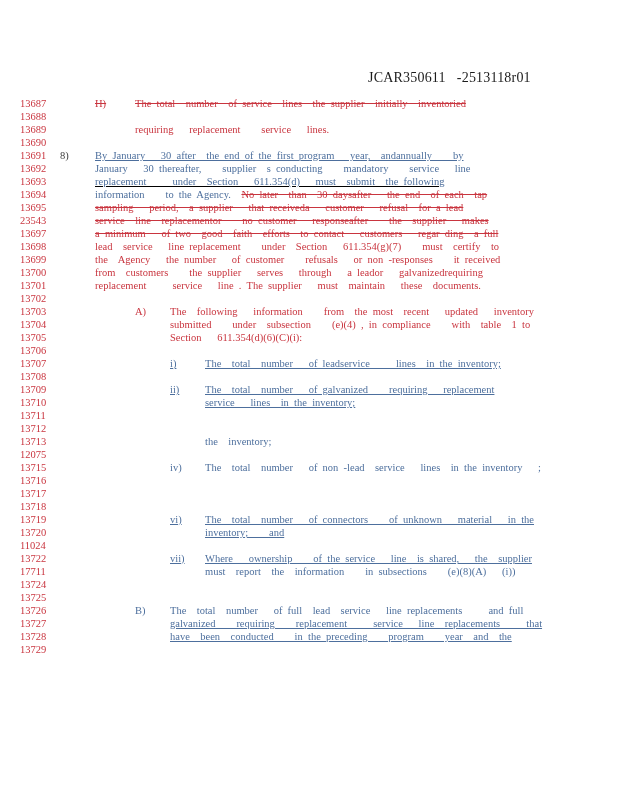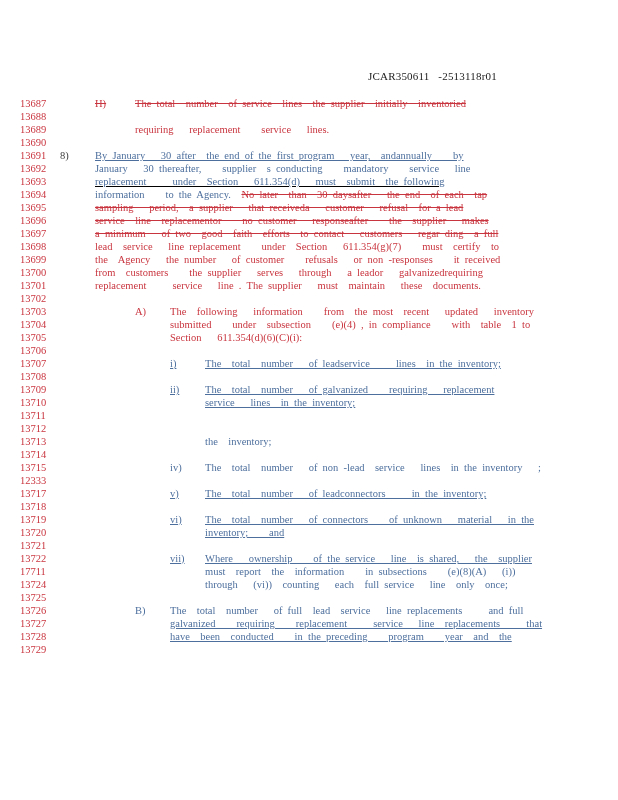--- a/index.html
+++ b/index.html
@@ -2,21 +2,21 @@
 <html><head>
 <meta charset="utf-8">
 <style>
   html,body { margin:0; padding:0; background:#ffffff; }
   .page {
     position:relative; width:618px; height:800px; background:#ffffff;
     font-family:"Liberation Serif", serif; overflow:hidden;
   }
   .header {
     position:absolute; top:70px; left:368px;
-    font-size:11px; color:#1c1c1c; white-space:pre; letter-spacing:0.2px;
+    font-size:14px; color:#1c1c1c; white-space:pre; letter-spacing:0.2px;
   }
   .lines { position:absolute; top:97px; left:0; width:618px; }
   .line { display:flex; height:13px; line-height:13px; font-size:10.5px; white-space:pre; }
   .lnum { flex:none; display:inline-block; width:40px; margin-left:20px; color:#c9353f; }
   .lcontent { flex:none; word-spacing:2.6px; }
   .marker { display:inline-block; }
   .r  { color:#c9353f; }
   .rs { color:#c9353f; text-decoration:line-through; padding-right:9px; }
   .b  { color:#4d6f9d; }
   .bu { color:#4d6f9d; text-decoration:underline; padding-right:7px; }
@@ -30,48 +30,48 @@
   <div class="lines">
       <div class="line"><span class="lnum">13687</span><span class="lcontent" style="margin-left: 35px;"><span class="marker" style="width: 40px;"><span class="rs">H)</span></span><span class="rs">The total  number  of service  lines  the supplier  initially  inventoried</span></span></div>
       <div class="line"><span class="lnum">13688</span></div>
       <div class="line"><span class="lnum">13689</span><span class="lcontent" style="margin-left: 75px;"><span class="r">requiring   replacement    service   lines.</span></span></div>
       <div class="line"><span class="lnum">13690</span><span class="lcontent" style="margin-left: 0px;"></span></div>
       <div class="line"><span class="lnum">13691</span><span class="lcontent" style="margin-left: 0px;"><span class="marker" style="width: 35px;"><span class="k">8)</span></span><span class="bu">By January   30 after  the end of the first program   year,  andannually    by</span></span></div>
       <div class="line"><span class="lnum">13692</span><span class="lcontent" style="margin-left: 35px;"><span class="b">January   30 thereafter,    supplier  s conducting    mandatory    service   line</span></span></div>
       <div class="line"><span class="lnum">13693</span><span class="lcontent" style="margin-left: 35px; text-decoration: underline;"><span class="b">replacement     under  Section   611.354(d)   must  submit  the following</span></span></div>
       <div class="line"><span class="lnum">13694</span><span class="lcontent" style="margin-left: 35px;"><span class="b">information    to the Agency.  </span><span class="rs">No later  than  30 daysafter   the end  of each  tap</span></span></div>
       <div class="line"><span class="lnum">13695</span><span class="lcontent" style="margin-left: 35px;"><span class="rs">sampling   period,  a supplier   that receiveda   customer   refusal  for a lead</span></span></div>
-      <div class="line"><span class="lnum">13696</span><span class="lcontent" style="margin-left: 35px;"><span class="rs">service  line  replacementor    no customer   responseafter    the  supplier   makes</span></span></div>
+      <div class="line"><span class="lnum">23543</span><span class="lcontent" style="margin-left: 35px;"><span class="rs">service  line  replacementor    no customer   responseafter    the  supplier   makes</span></span></div>
       <div class="line"><span class="lnum">13697</span><span class="lcontent" style="margin-left: 35px;"><span class="rs">a minimum   of two  good  faith  efforts  to contact   customers   regar ding  a full</span></span></div>
       <div class="line"><span class="lnum">13698</span><span class="lcontent" style="margin-left: 35px;"><span class="r">lead  service   line replacement    under  Section   611.354(g)(7)    must  certify  to</span></span></div>
       <div class="line"><span class="lnum">13699</span><span class="lcontent" style="margin-left: 35px;"><span class="r">the  Agency   the number   of customer    refusals   or non -responses    it received</span></span></div>
       <div class="line"><span class="lnum">13700</span><span class="lcontent" style="margin-left: 35px;"><span class="r">from  customers    the supplier   serves   through   a leador   galvanizedrequiring</span></span></div>
       <div class="line"><span class="lnum">13701</span><span class="lcontent" style="margin-left: 35px;"><span class="r">replacement     service   line . The supplier   must  maintain   these  documents.</span></span></div>
       <div class="line"><span class="lnum">13702</span><span class="lcontent" style="margin-left: 0px;"></span></div>
       <div class="line"><span class="lnum">13703</span><span class="lcontent" style="margin-left: 75px;"><span class="marker" style="width: 35px;"><span class="r">A)</span></span><span class="r">The  following   information    from  the most  recent   updated   inventory</span></span></div>
       <div class="line"><span class="lnum">13704</span><span class="lcontent" style="margin-left: 110px;"><span class="r">submitted    under  subsection    (e)(4) , in compliance    with  table  1 to</span></span></div>
       <div class="line"><span class="lnum">13705</span><span class="lcontent" style="margin-left: 110px;"><span class="r">Section   611.354(d)(6)(C)(i):</span></span></div>
       <div class="line"><span class="lnum">13706</span><span class="lcontent" style="margin-left: 0px;"></span></div>
       <div class="line"><span class="lnum">13707</span><span class="lcontent" style="margin-left: 110px;"><span class="marker" style="width: 35px;"><span class="bu">i)</span></span><span class="bu">The  total  number   of leadservice     lines  in the inventory;</span></span></div>
       <div class="line"><span class="lnum">13708</span><span class="lcontent" style="margin-left: 0px;"></span></div>
       <div class="line"><span class="lnum">13709</span><span class="lcontent" style="margin-left: 110px;"><span class="marker" style="width: 35px;"><span class="bu">ii)</span></span><span class="bu">The  total  number   of galvanized    requiring   replacement</span></span></div>
       <div class="line"><span class="lnum">13710</span><span class="lcontent" style="margin-left: 145px;"><span class="bu">service   lines  in the inventory;</span></span></div>
       <div class="line"><span class="lnum">13711</span><span class="lcontent" style="margin-left: 0px;"></span></div>
       <div class="line"><span class="lnum">13712</span></div>
       <div class="line"><span class="lnum">13713</span><span class="lcontent" style="margin-left: 145px;"><span class="b">the  inventory;</span></span></div>
-      <div class="line"><span class="lnum">13714</span><span class="lcontent" style="margin-left: 0px;"></span></div>
+      <div class="line"><span class="lnum">12075</span><span class="lcontent" style="margin-left: 0px;"></span></div>
       <div class="line"><span class="lnum">13715</span><span class="lcontent" style="margin-left: 110px;"><span class="marker" style="width: 35px;"><span class="b">iv)</span></span><span class="b">The  total  number   of non -lead  service   lines  in the inventory   ;</span></span></div>
-      <div class="line"><span class="lnum">12333</span><span class="lcontent" style="margin-left: 0px;"></span></div>
-      <div class="line"><span class="lnum">13717</span><span class="lcontent" style="margin-left: 110px;"><span class="marker" style="width: 35px;"><span class="bu">v)</span></span><span class="bu">The  total  number   of leadconnectors     in the inventory;</span></span></div>
+      <div class="line"><span class="lnum">13716</span><span class="lcontent" style="margin-left: 0px;"></span></div>
+      <div class="line"><span class="lnum">13717</span></div>
       <div class="line"><span class="lnum">13718</span><span class="lcontent" style="margin-left: 0px;"></span></div>
       <div class="line"><span class="lnum">13719</span><span class="lcontent" style="margin-left: 110px;"><span class="marker" style="width: 35px;"><span class="bu">vi)</span></span><span class="bu">The  total  number   of connectors    of unknown   material   in the</span></span></div>
       <div class="line"><span class="lnum">13720</span><span class="lcontent" style="margin-left: 145px;"><span class="bu">inventory;    and</span></span></div>
-      <div class="line"><span class="lnum">13721</span><span class="lcontent" style="margin-left: 0px;"></span></div>
+      <div class="line"><span class="lnum">11024</span><span class="lcontent" style="margin-left: 0px;"></span></div>
       <div class="line"><span class="lnum">13722</span><span class="lcontent" style="margin-left: 110px;"><span class="marker" style="width: 35px;"><span class="bu">vii)</span></span><span class="bu">Where   ownership    of the service   line  is shared,   the  supplier</span></span></div>
       <div class="line"><span class="lnum">17711</span><span class="lcontent" style="margin-left: 145px;"><span class="b">must  report  the  information    in subsections    (e)(8)(A)   (i))</span></span></div>
-      <div class="line"><span class="lnum">13724</span><span class="lcontent" style="margin-left: 145px;"><span class="b">through   (vi))  counting   each  full service   line  only  once;</span></span></div>
+      <div class="line"><span class="lnum">13724</span></div>
       <div class="line"><span class="lnum">13725</span><span class="lcontent" style="margin-left: 0px;"></span></div>
       <div class="line"><span class="lnum">13726</span><span class="lcontent" style="margin-left: 75px;"><span class="marker" style="width: 35px;"><span class="b">B)</span></span><span class="b">The  total  number   of full  lead  service   line replacements     and full</span></span></div>
       <div class="line"><span class="lnum">13727</span><span class="lcontent" style="margin-left: 110px;"><span class="bu">galvanized    requiring    replacement     service   line  replacements     that</span></span></div>
       <div class="line"><span class="lnum">13728</span><span class="lcontent" style="margin-left: 110px;"><span class="bu">have  been  conducted    in the preceding    program    year  and  the</span></span></div>
       <div class="line"><span class="lnum">13729</span></div>
     </div>
 </div>
 
 </body></html>

